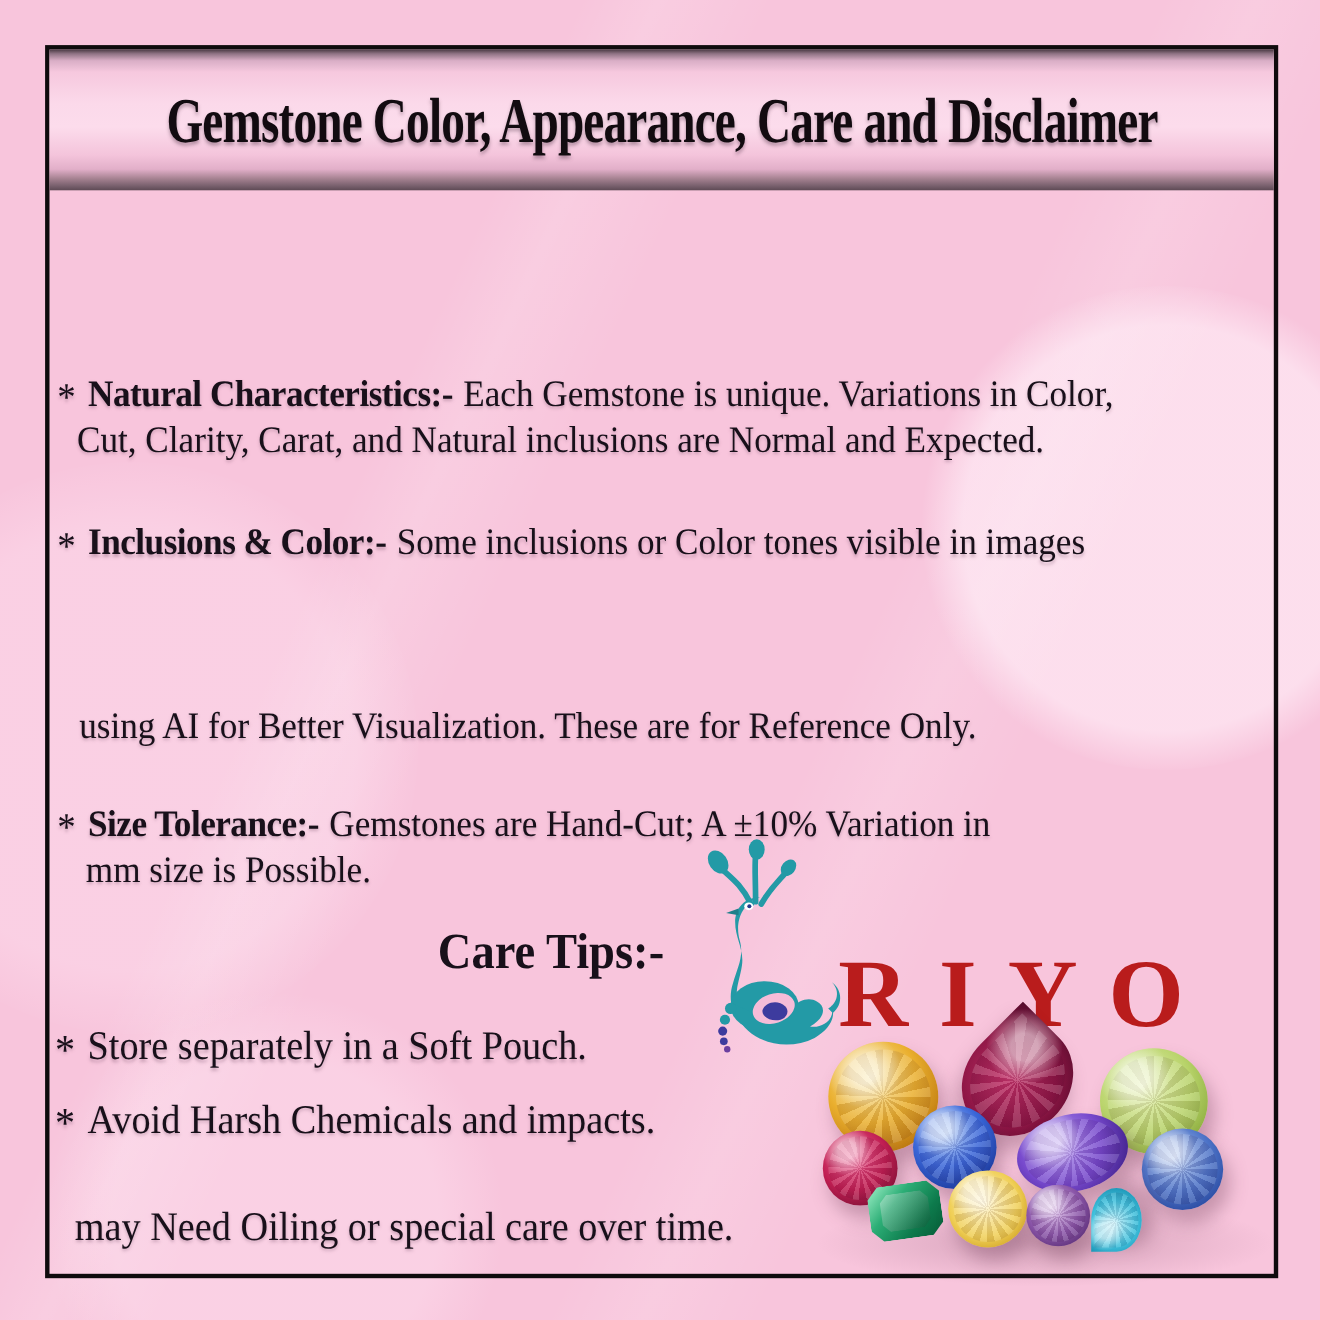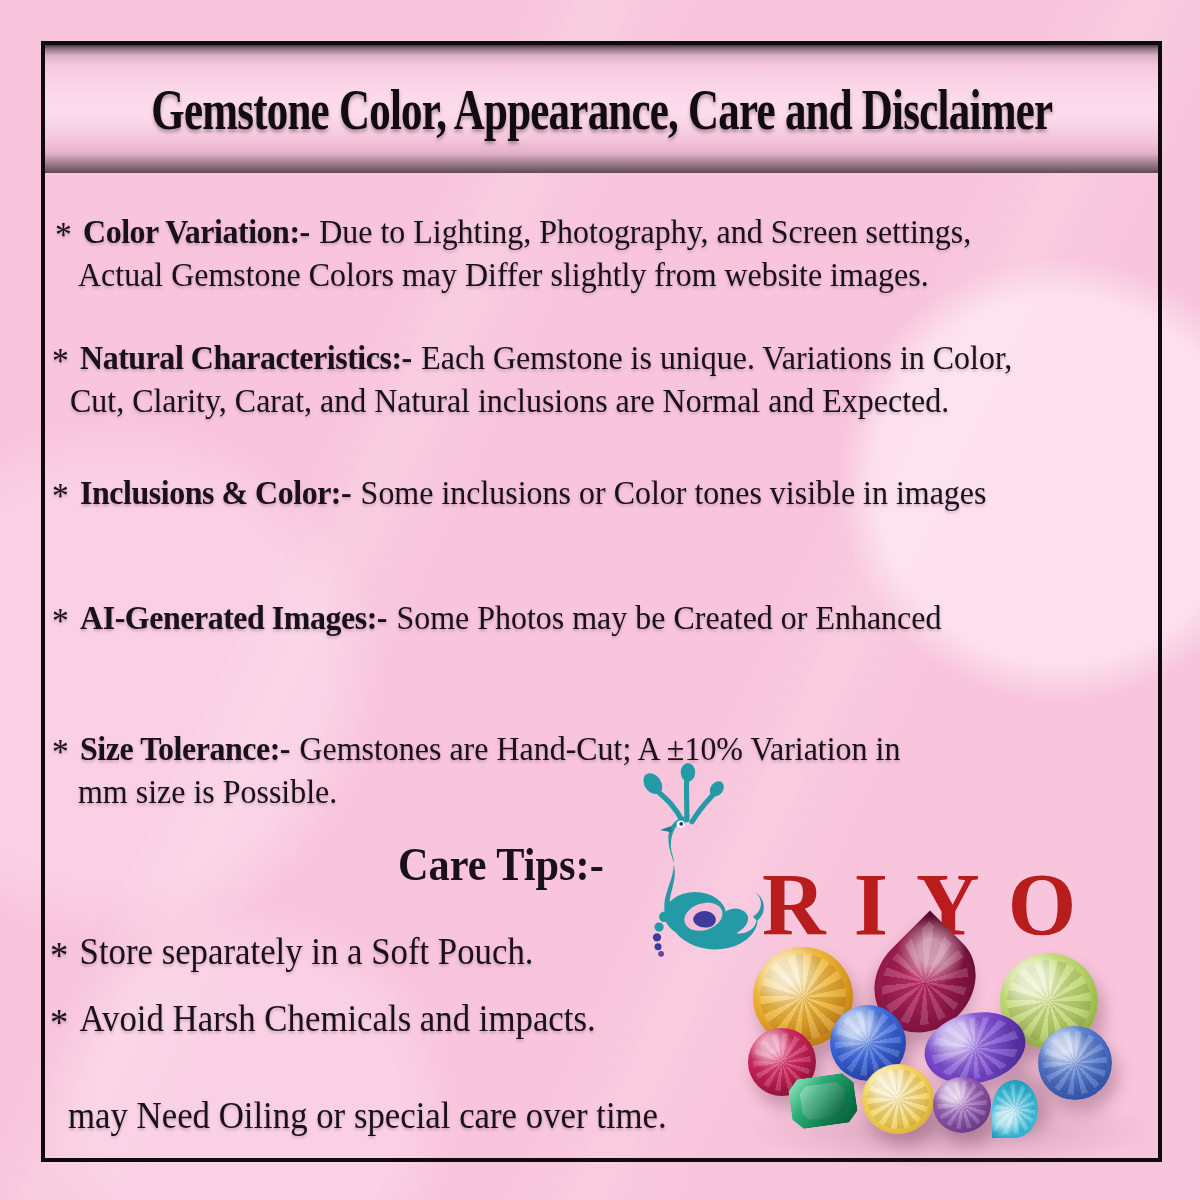--- a/index.html
+++ b/index.html
@@ -88,40 +88,34 @@
   <div class="swirl s2"></div>
   <div class="swirl s3"></div>
   <div class="streaks"></div>
 
   <div class="frame">
     <div class="banner">
       <span class="title">Gemstone Color, Appearance, Care and Disclaimer</span>
     </div>
   </div>
 
-  <div class="abs body-line" style="left:55px;top:210px;">
-    <span class="sc"><span class="star">*</span><span class="blabel">Color Variation:-</span><span>Due to Lighting, Photography, and Screen settings,</span></span>
-  </div>
-  <div class="abs body-line" style="left:78px;top:256px;">
-    <span class="sc">Actual Gemstone Colors may Differ slightly from website images.</span>
-  </div>
 
   <div class="abs body-line" style="left:52px;top:336px;">
     <span class="sc"><span class="star">*</span><span class="blabel">Natural Characteristics:-</span><span>Each Gemstone is unique. Variations in Color,</span></span>
   </div>
   <div class="abs body-line" style="left:70px;top:382px;">
     <span class="sc">Cut, Clarity, Carat, and Natural inclusions are Normal and Expected.</span>
   </div>
 
   <div class="abs body-line" style="left:52px;top:471px;text-align:center;">
     <span class="sc"><span class="star">*</span><span class="blabel">Inclusions &amp; Color:-</span><span>Some inclusions or Color tones visible in images</span></span>
   </div>
 
-  <div class="abs body-line" style="left:52px;top:596px;">
-    <span class="sc"><span class="star">*</span><span class="blabel">AI-Generated Images:-</span><span>Some Photos may be Created or Enhanced</span></span>
+  <div class="abs body-line" style="left:72px;top:642px;">
+    <span class="sc">using AI for Better Visualization. These are for Reference Only.</span>
   </div>
 
   <div class="abs body-line" style="left:52px;top:727px;">
     <span class="sc"><span class="star">*</span><span class="blabel">Size Tolerance:-</span><span>Gemstones are Hand-Cut; A ±10% Variation in</span></span>
   </div>
   <div class="abs body-line" style="left:78px;top:773px;">
     <span class="sc">mm size is Possible.</span>
   </div>
 
   <div class="abs care-head" style="left:398px;top:838px;">

